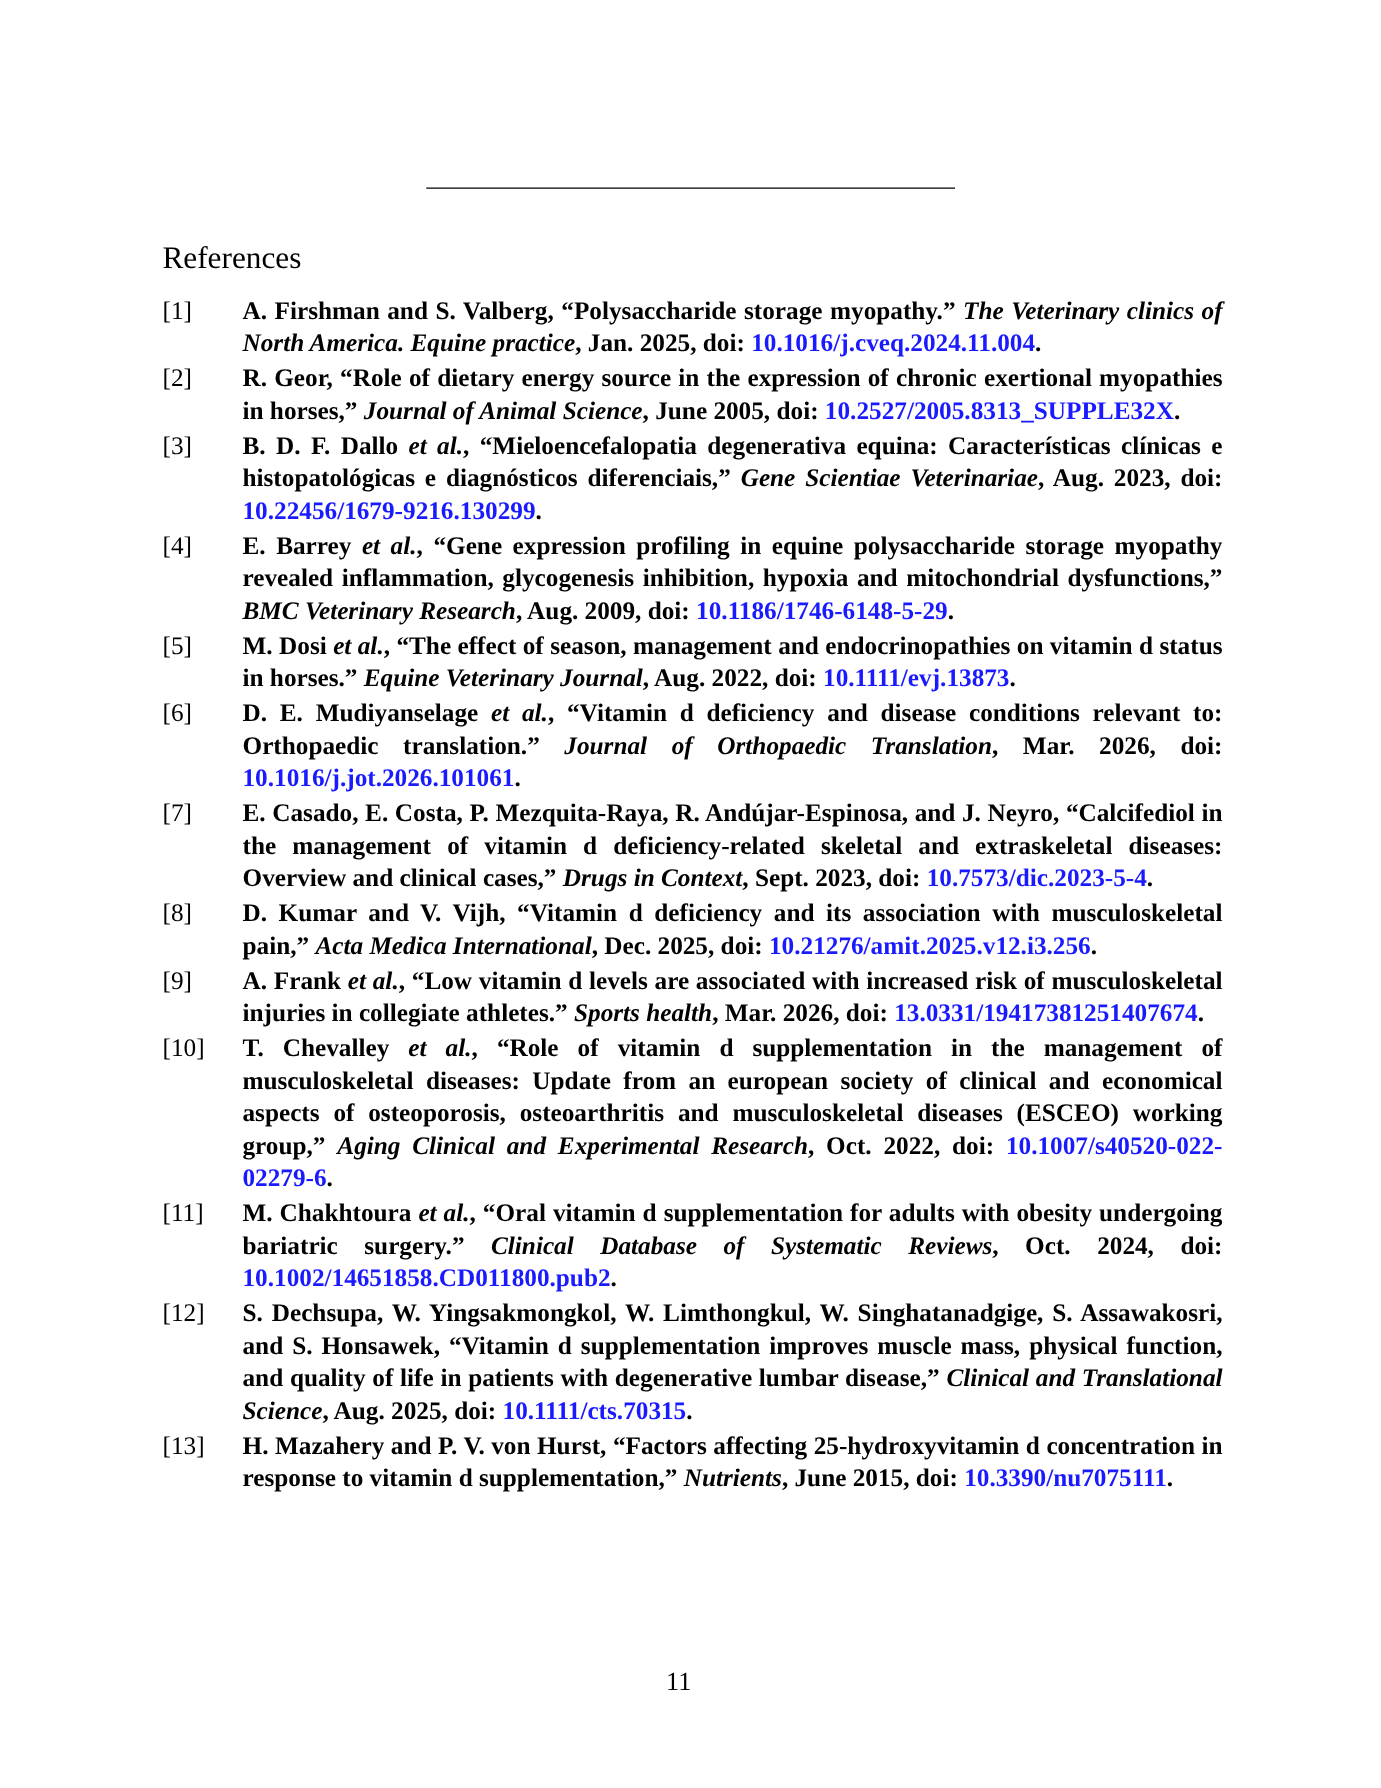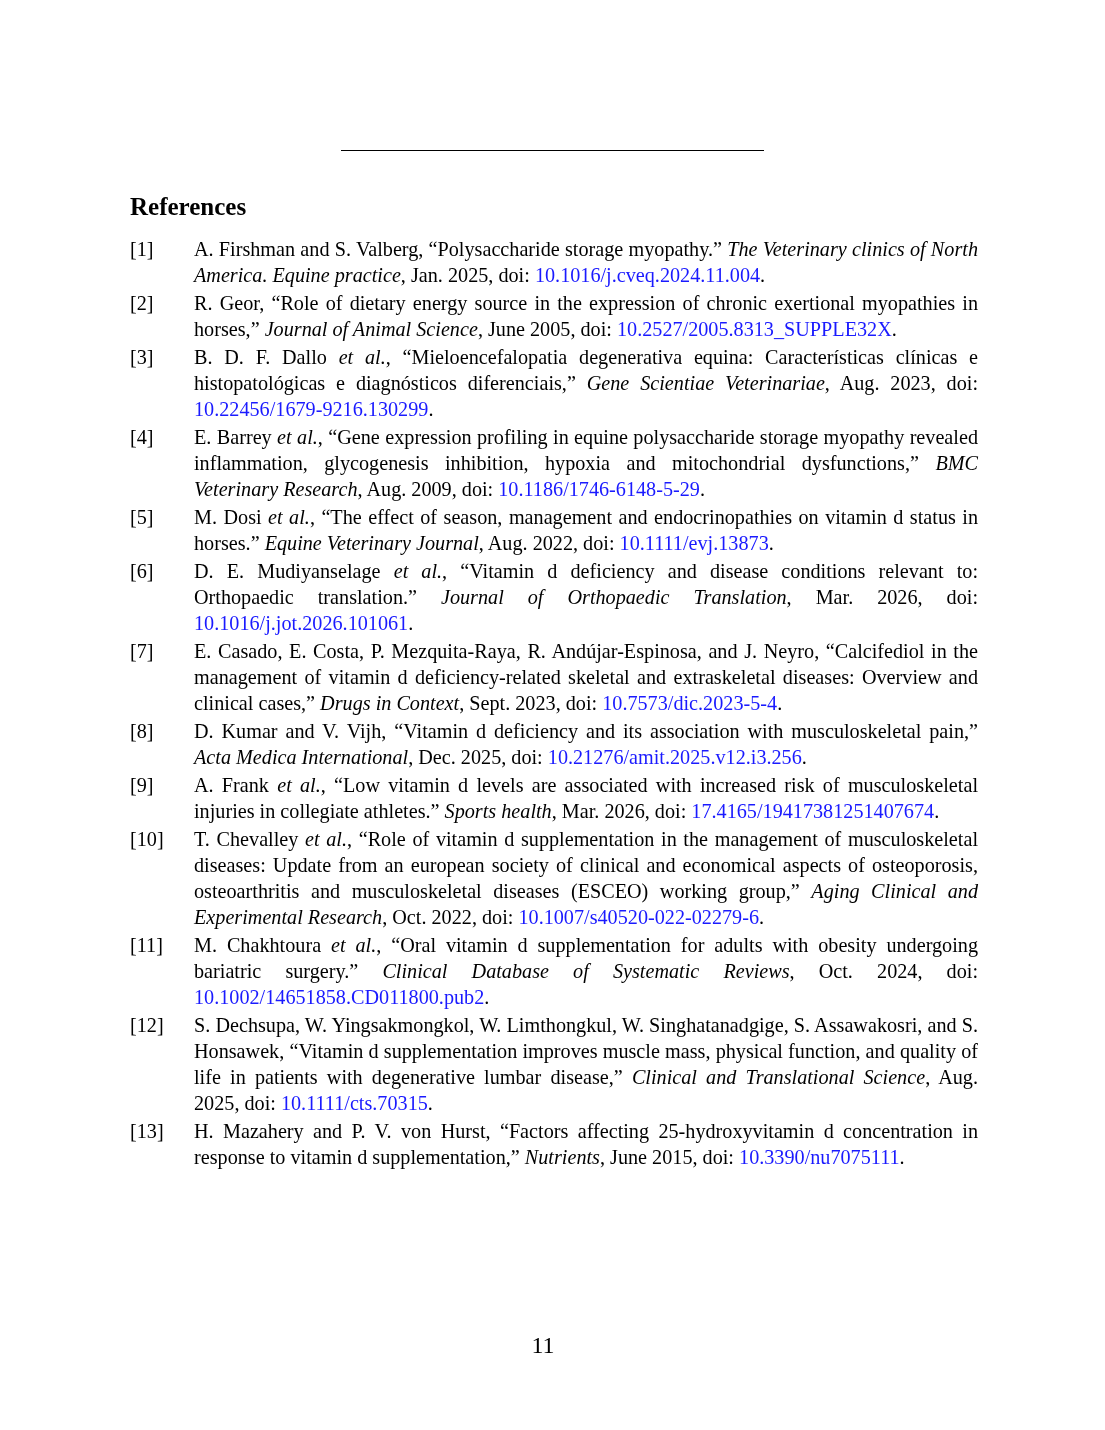--- a/index.html
+++ b/index.html
@@ -7,42 +7,42 @@
     width: 1105px; height: 1430px; position: relative; overflow: hidden;
     font-family: "Liberation Serif", "DejaVu Serif", serif;
     color: #000000;
   }
   .rule {
     position: absolute; left: 341px; top: 150px; width: 423px; height: 0;
     border-top: 1.3px solid #000000;
   }
   .heading {
     position: absolute; left: 130px; top: 190px;
-    font-size: 25px; font-weight: bold; margin: 0; line-height: 34px;
+    font-size: 25px; font-weight: normal; margin: 0; line-height: 34px;
   }
   .refs {
     position: absolute; left: 130px; top: 236px; width: 848px;
     margin: 0; padding: 0; list-style: none;
   }
   .ref {
     display: flex; align-items: flex-start;
     font-size: 20.2px; line-height: 26px;
     margin-bottom: 2px;
   }
   .ref-num {
     flex: 0 0 64px; width: 64px; text-align: left;
   }
   .ref-body {
-    flex: 1 1 auto; text-align: justify; hyphens: auto; -webkit-hyphens: auto;
+    flex: 1 1 auto; text-align: justify; hyphens: auto; font-weight: bold; -webkit-hyphens: auto;
   }
   .it { font-style: italic; }
   .doi-link { color: #1a1aff; text-decoration: none; }
   .page-number {
     position: absolute; left: 0; width: 1086px; top: 1332px;
-    text-align: center; font-size: 24px; line-height: 26px;
+    text-align: center; font-size: 21px; line-height: 26px;
   }
 </style>
 </head>
 <body>
 
 <div class="rule"></div>
 
 <h2 class="heading">References</h2>
 
 <ol class="refs">
@@ -73,21 +73,21 @@
   <li class="ref">
     <span class="ref-num">[7]</span>
     <span class="ref-body"><span>E. Casado, E. Costa, P. Mezquita-Raya, R. Andújar-Espinosa, and J. Neyro</span><span class="it"></span><span>, </span><span>“Calcifediol in the management of vitamin d deficiency-related skeletal and extraskeletal diseases: Overview and clinical cases,”</span> <span class="it">Drugs in Context</span><span>, Sept. 2023, doi: </span><a class="doi-link">10.7573/dic.2023-5-4</a><span>.</span></span>
   </li>
   <li class="ref">
     <span class="ref-num">[8]</span>
     <span class="ref-body"><span>D. Kumar and V. Vijh</span><span class="it"></span><span>, </span><span>“Vitamin d deficiency and its association with musculoskeletal pain,”</span> <span class="it">Acta Medica International</span><span>, Dec. 2025, doi: </span><a class="doi-link">10.21276/amit.2025.v12.i3.256</a><span>.</span></span>
   </li>
   <li class="ref">
     <span class="ref-num">[9]</span>
-    <span class="ref-body"><span>A. Frank </span><span class="it">et al.</span><span>, </span><span>“Low vitamin d levels are associated with increased risk of musculoskeletal injuries in collegiate athletes.”</span> <span class="it">Sports health</span><span>, Mar. 2026, doi: </span><a class="doi-link">17.4165/19417381251407674</a><span>.</span></span>
+    <span class="ref-body"><span>A. Frank </span><span class="it">et al.</span><span>, </span><span>“Low vitamin d levels are associated with increased risk of musculoskeletal injuries in collegiate athletes.”</span> <span class="it">Sports health</span><span>, Mar. 2026, doi: </span><a class="doi-link">13.0331/19417381251407674</a><span>.</span></span>
   </li>
   <li class="ref">
     <span class="ref-num">[10]</span>
     <span class="ref-body"><span>T. Chevalley </span><span class="it">et al.</span><span>, </span><span>“Role of vitamin d supplementation in the management of musculoskeletal diseases: Update from an european society of clinical and economical aspects of osteoporosis, osteoarthritis and musculoskeletal diseases (ESCEO) working group,”</span> <span class="it">Aging Clinical and Experimental Research</span><span>, Oct. 2022, doi: </span><a class="doi-link">10.1007/s40520-022-02279-6</a><span>.</span></span>
   </li>
   <li class="ref">
     <span class="ref-num">[11]</span>
     <span class="ref-body"><span>M. Chakhtoura </span><span class="it">et al.</span><span>, </span><span>“Oral vitamin d supplementation for adults with obesity undergoing bariatric surgery.”</span> <span class="it">Clinical Database of Systematic Reviews</span><span>, Oct. 2024, doi: </span><a class="doi-link">10.1002/14651858.CD011800.pub2</a><span>.</span></span>
   </li>
   <li class="ref">

